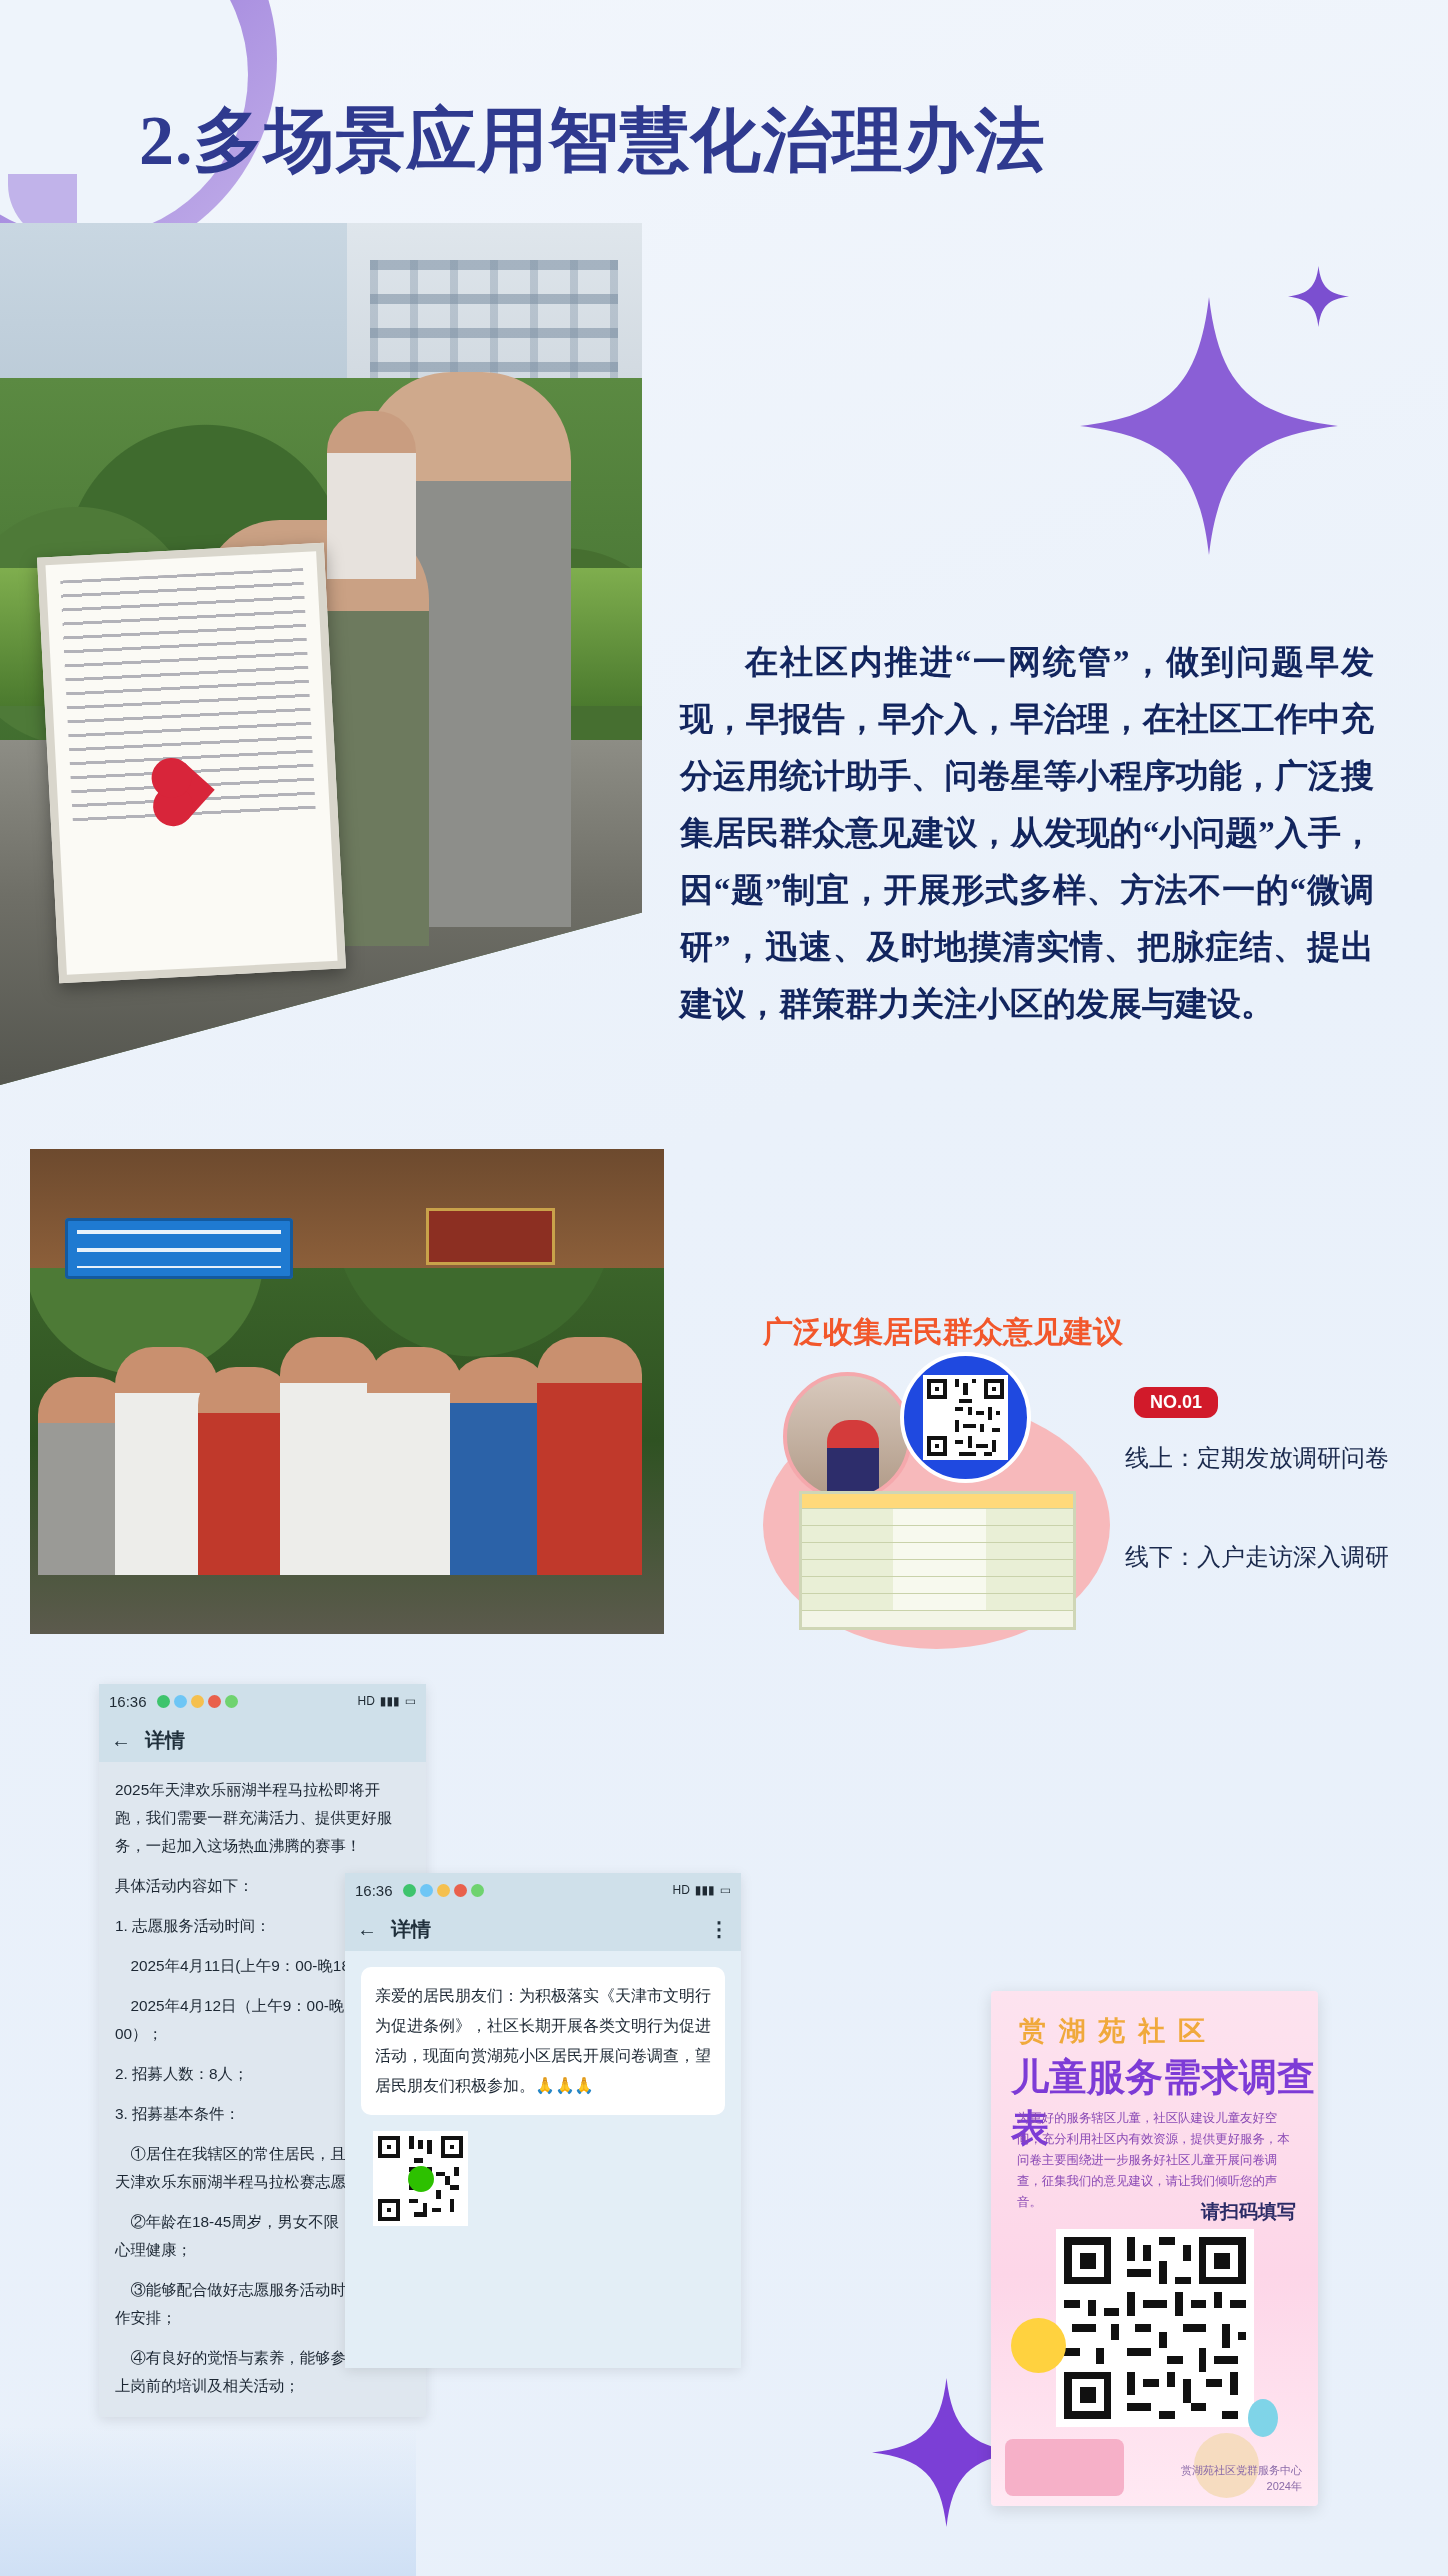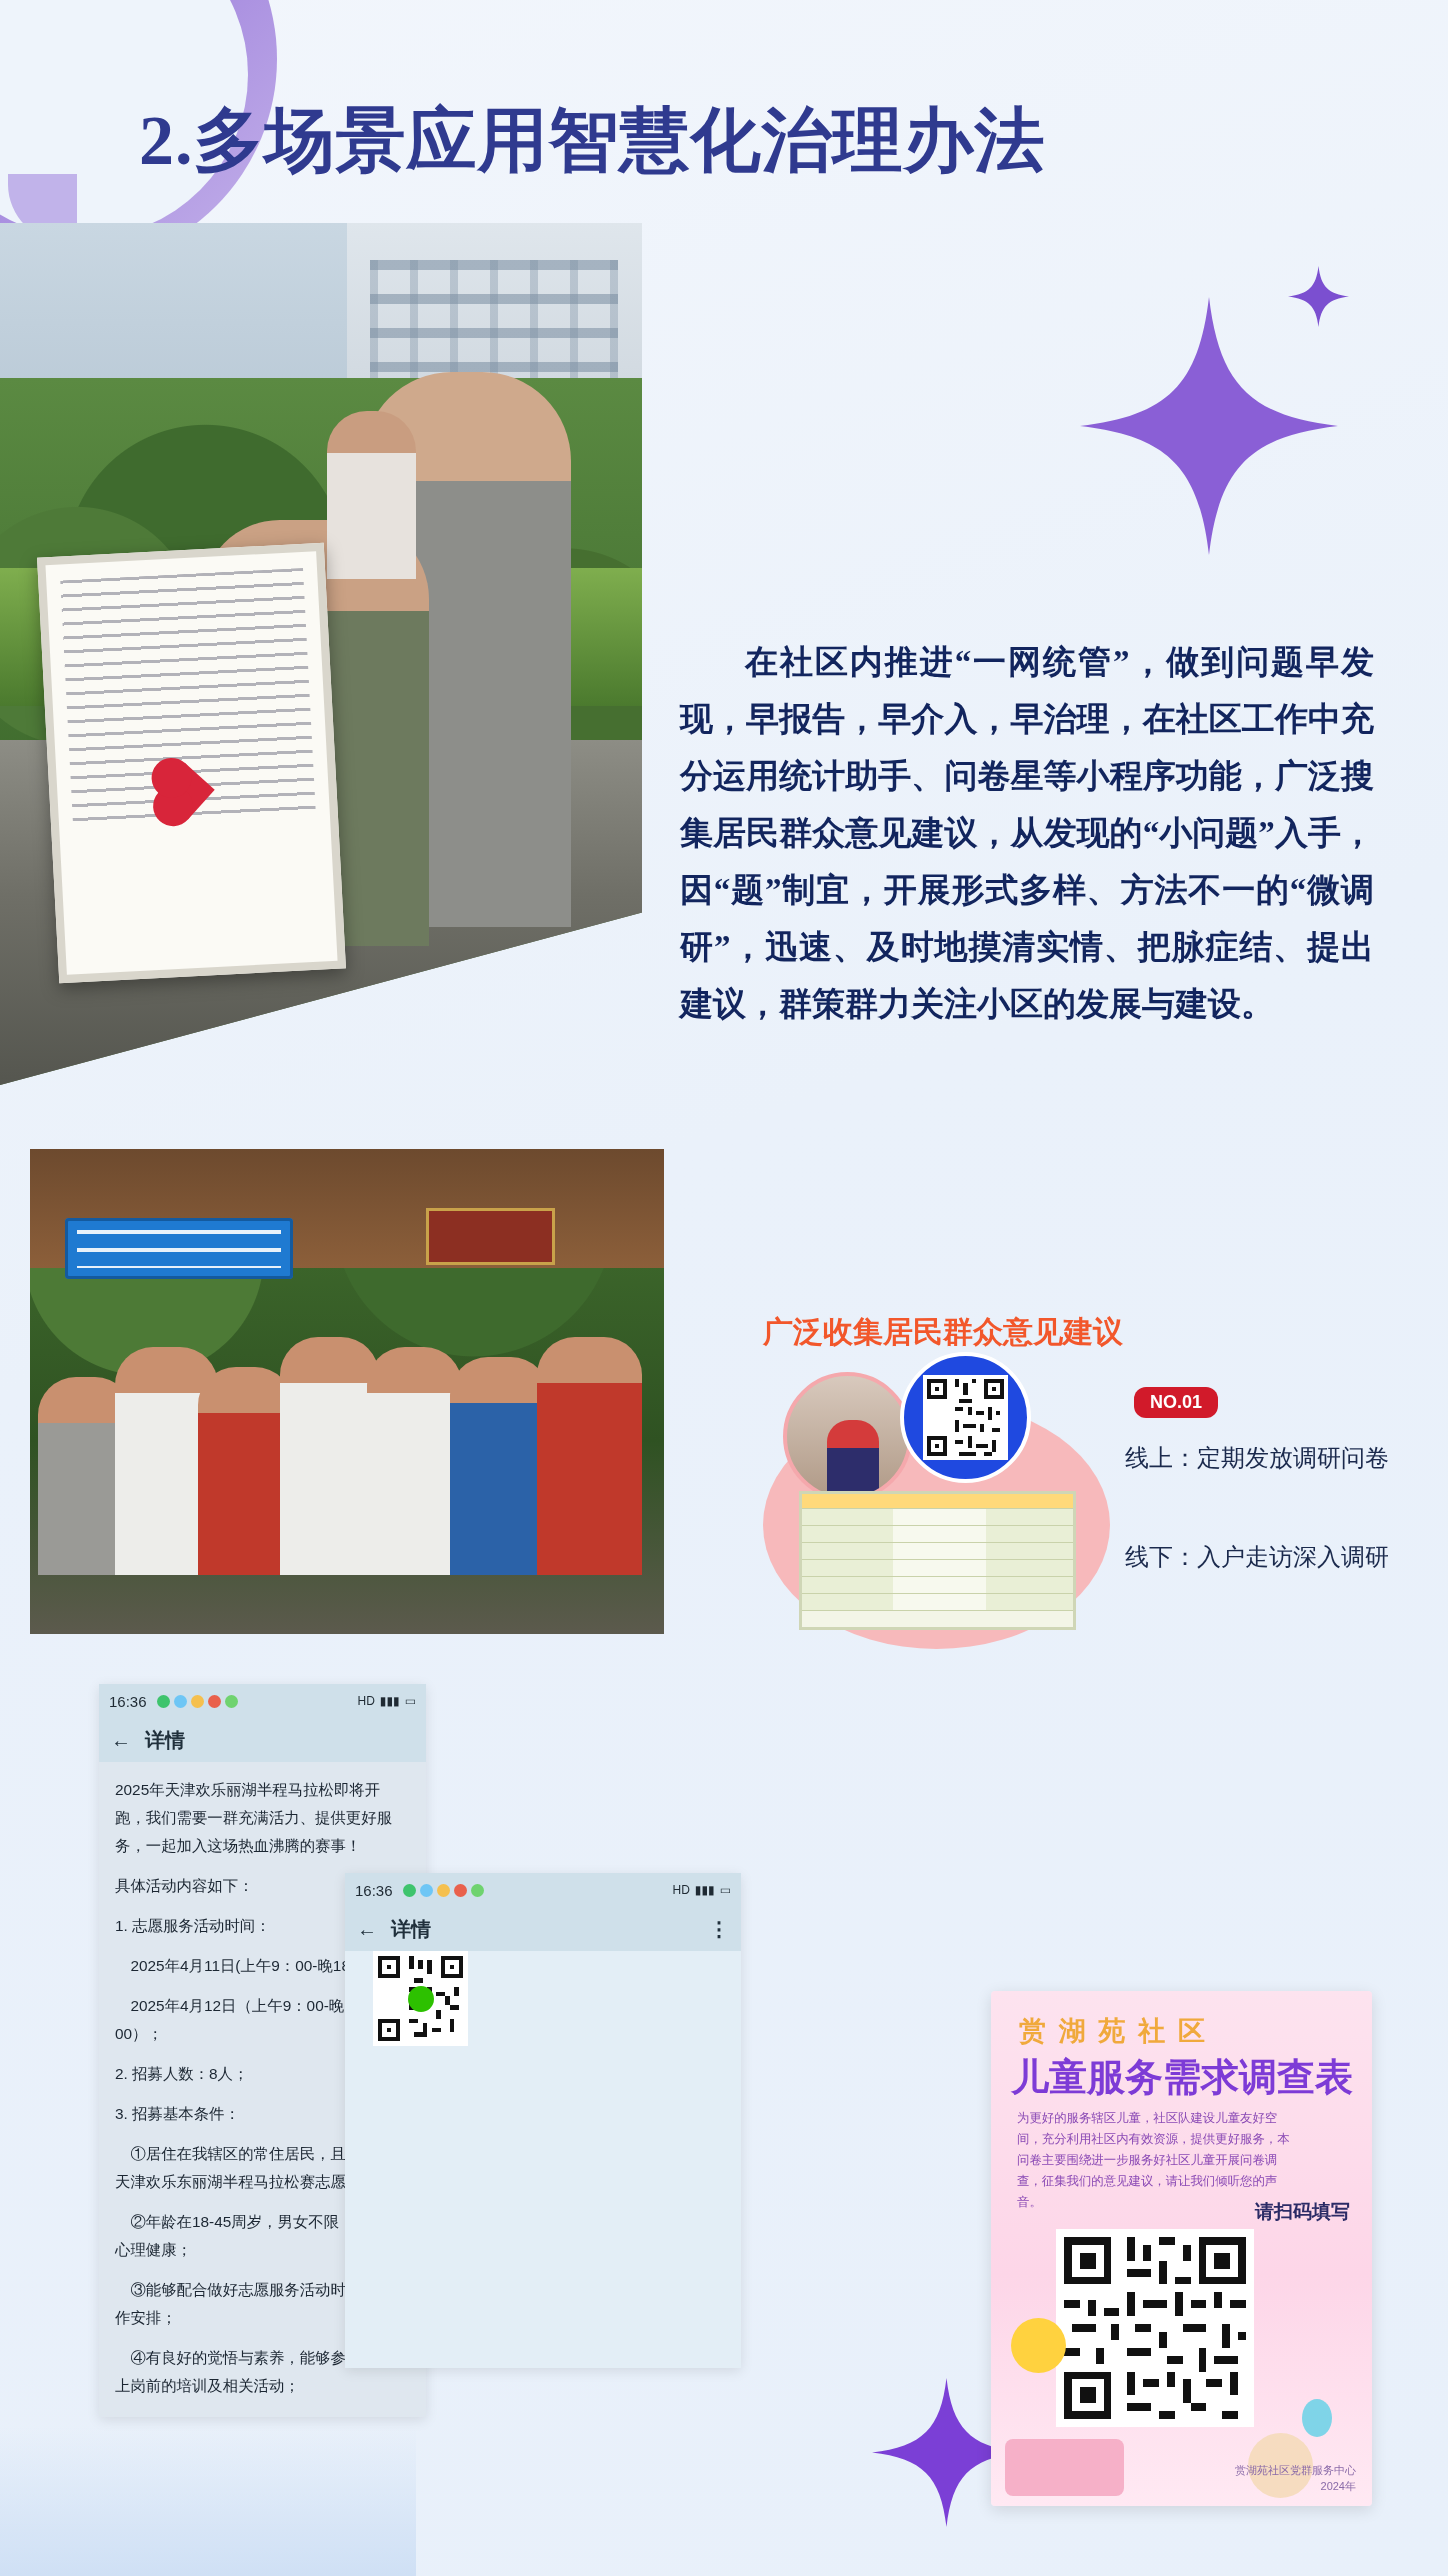--- a/index.html
+++ b/index.html
@@ -313,21 +313,21 @@
   .qr-svg { display:block; }
 
   .wx-logo {
     position:absolute; width:26px; height:26px; border-radius:50%;
     background:#2dc100;
   }
 
   
   .poster {
     position:absolute; left:991px; top:1991px;
-    width:381px; height:515px;
+    width:327px; height:515px;
     background: linear-gradient(180deg,#fde3ef 0%, #fdd6e8 55%, #ffe9f3 100%);
     border-radius:4px;
     box-shadow:0 4px 16px rgba(0,0,0,.12);
     overflow:hidden;
   }
   .poster .t1 {
     position:absolute; left:28px; top:22px;
     font-size:27px; font-weight:bold; color:#f0a93c;
     font-family:"Liberation Serif", serif;
     letter-spacing:3px;
@@ -546,20 +546,21 @@
         <span>HD</span>
         <span>▮▮▮</span>
         <span>▭</span>
       </span>
     </div>
     <div class="navbar">
       <span>←</span>
       <span>详情</span>
       <span style="margin-left:auto">⋮</span>
     </div>
+    <div class="bubble">亲爱的居民朋友们：为积极落实《天津市文明行为促进条例》，社区长期开展各类文明行为促进活动，现面向赏湖苑小区居民开展问卷调查，望居民朋友们积极参加。🙏🙏🙏</div>
     <div style="position:relative;left:28px;width:95px;height:95px;">
       <svg width="95" height="95" viewBox="0 0 21 21" shape-rendering="crispEdges">
         <rect width="21" height="21" fill="#ffffff"></rect>
         <g fill="#111111">
           <rect x="1" y="1" width="5" height="1"></rect>
             <rect x="1" y="5" width="5" height="1"></rect>
           <rect x="1" y="1" width="1" height="5"></rect>
             <rect x="5" y="1" width="1" height="5"></rect>
           <rect x="3" y="3" width="1" height="1"></rect>
           <rect x="15" y="1" width="5" height="1"></rect>

